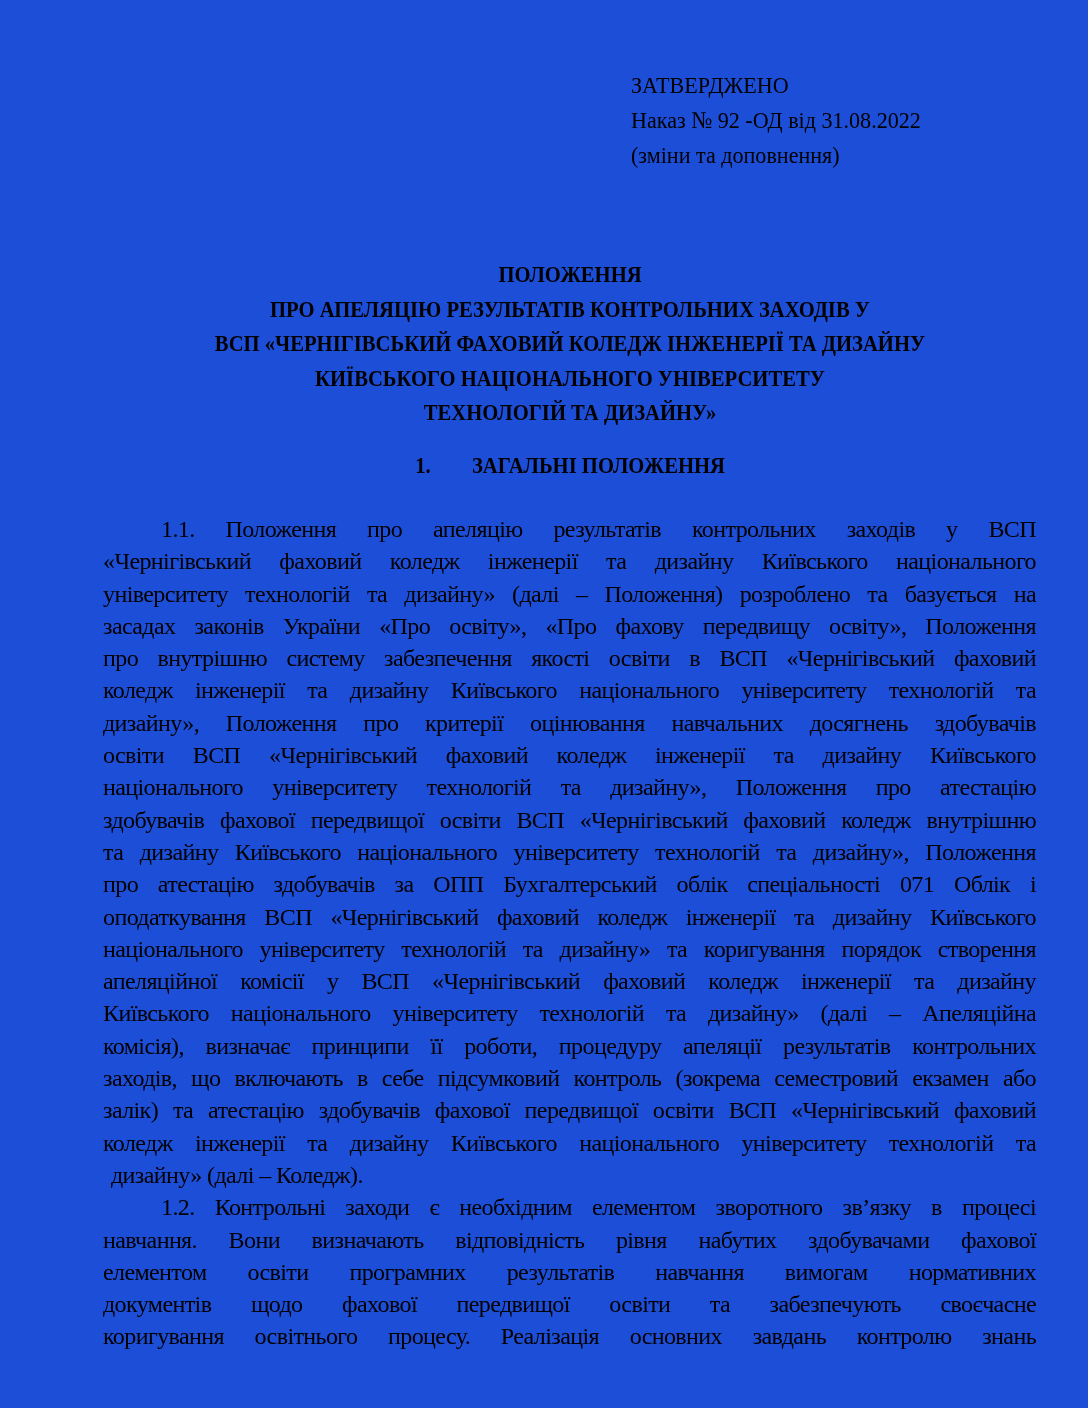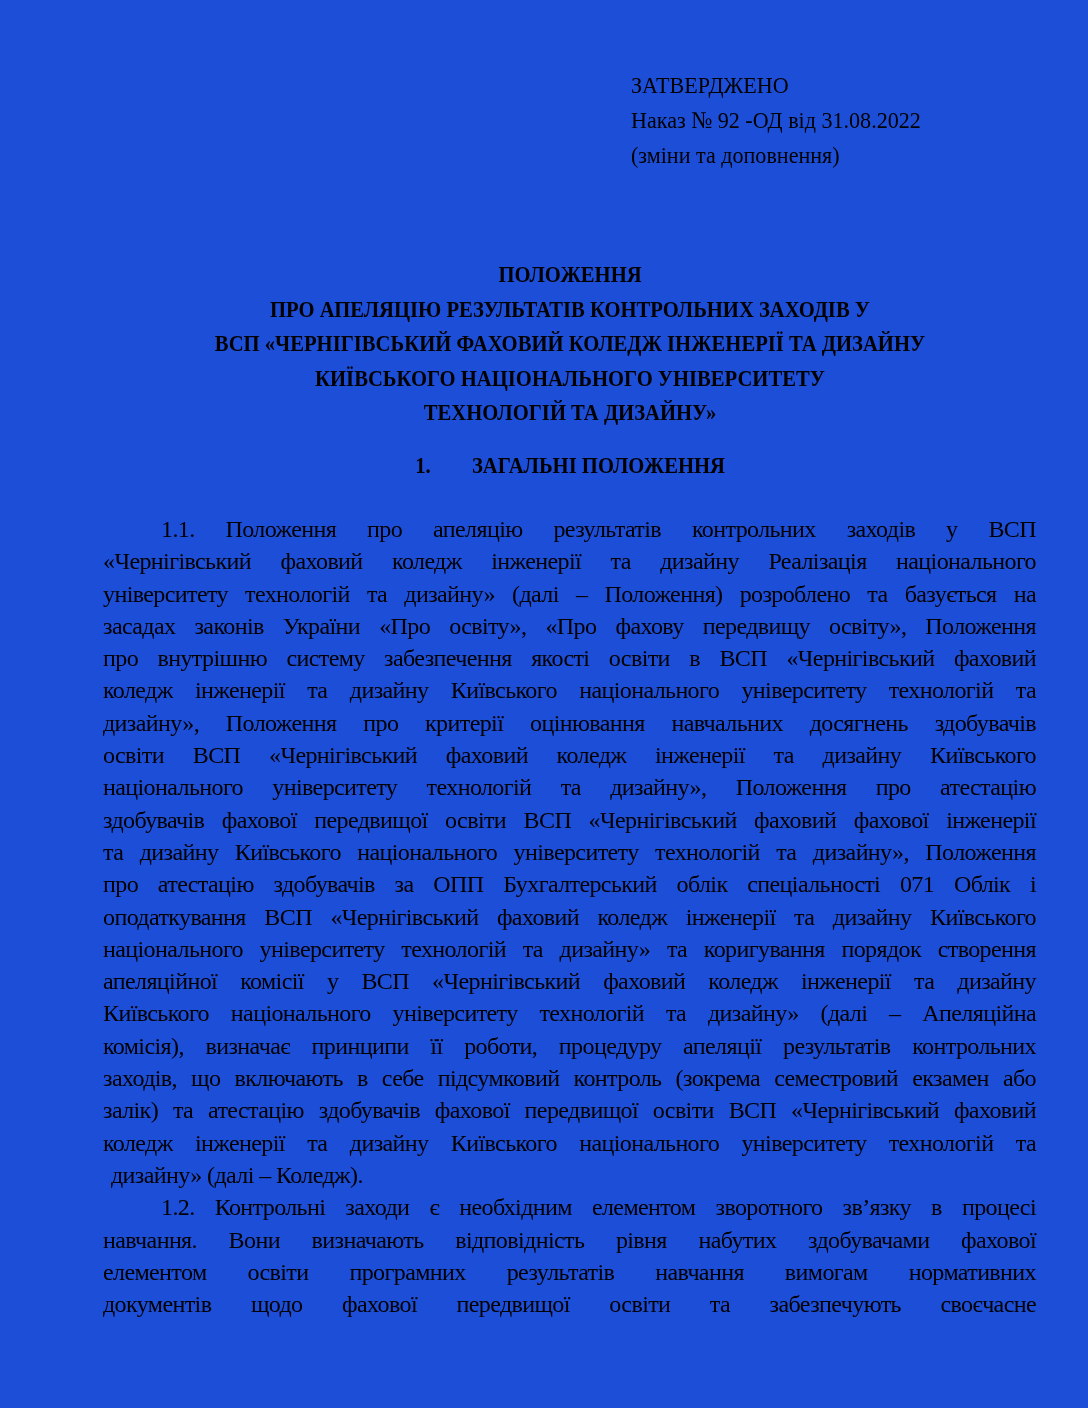--- a/index.html
+++ b/index.html
@@ -65,42 +65,43 @@
 
   <div class="section-heading">
     <span class="inner">
       <span class="num">1.</span><span>ЗАГАЛЬНІ ПОЛОЖЕННЯ</span>
     </span>
   </div>
 
   <div class="body-text">
     <div>
       <span class="line indent">1.1.  Положення про апеляцію результатів контрольних заходів у ВСП</span>
-      <span class="line">«Чернігівський фаховий коледж інженерії та дизайну Реалізація національного</span>
+      <span class="line">«Чернігівський фаховий коледж інженерії та дизайну Київського національного</span>
       <span class="line">університету технологій та дизайну» (далі – Положення) розроблено та базується на</span>
       <span class="line">засадах законів України «Про освіту», «Про фахову передвищу освіту», Положення</span>
       <span class="line">про внутрішню систему забезпечення якості освіти в ВСП «Чернігівський фаховий</span>
       <span class="line">коледж інженерії та дизайну Київського національного університету технологій та</span>
       <span class="line">дизайну», Положення про критерії оцінювання навчальних досягнень здобувачів</span>
       <span class="line">освіти ВСП «Чернігівський фаховий коледж інженерії та дизайну Київського</span>
       <span class="line">національного університету технологій та дизайну», Положення про атестацію</span>
-      <span class="line">здобувачів фахової передвищої освіти  ВСП «Чернігівський фаховий фахової інженерії</span>
+      <span class="line">здобувачів фахової передвищої освіти  ВСП «Чернігівський фаховий коледж внутрішню</span>
       <span class="line">та дизайну Київського національного університету технологій та дизайну», Положення</span>
       <span class="line">про атестацію здобувачів за ОПП Бухгалтерський облік спеціальності 071 Облік і</span>
       <span class="line">оподаткування ВСП «Чернігівський фаховий коледж інженерії та дизайну Київського</span>
       <span class="line">національного університету технологій та дизайну» та коригування порядок створення</span>
       <span class="line">апеляційної комісії у ВСП «Чернігівський фаховий коледж інженерії та дизайну</span>
       <span class="line">Київського національного університету технологій та дизайну» (далі – Апеляційна</span>
       <span class="line">комісія), визначає принципи її роботи, процедуру апеляції результатів контрольних</span>
       <span class="line">заходів, що включають в себе підсумковий контроль (зокрема семестровий екзамен або</span>
       <span class="line">залік) та атестацію здобувачів фахової передвищої освіти ВСП «Чернігівський фаховий</span>
       <span class="line">коледж інженерії та дизайну Київського національного університету технологій та</span>
       <span class="line last">дизайну» (далі – Коледж).</span>
     </div>
     <div>
       <span class="line indent">1.2.  Контрольні заходи є необхідним елементом зворотного зв’язку в процесі</span>
       <span class="line">навчання. Вони визначають відповідність рівня набутих здобувачами  фахової</span>
       <span class="line">елементом   освіти програмних результатів навчання вимогам нормативних</span>
       <span class="line">документів щодо       фахової передвищої освіти та забезпечують своєчасне</span>
+      <span class="line">коригування освітнього процесу. Реалізація основних завдань контролю знань</span>
     </div>
   </div>
 
 </div>
 
 </body></html>

